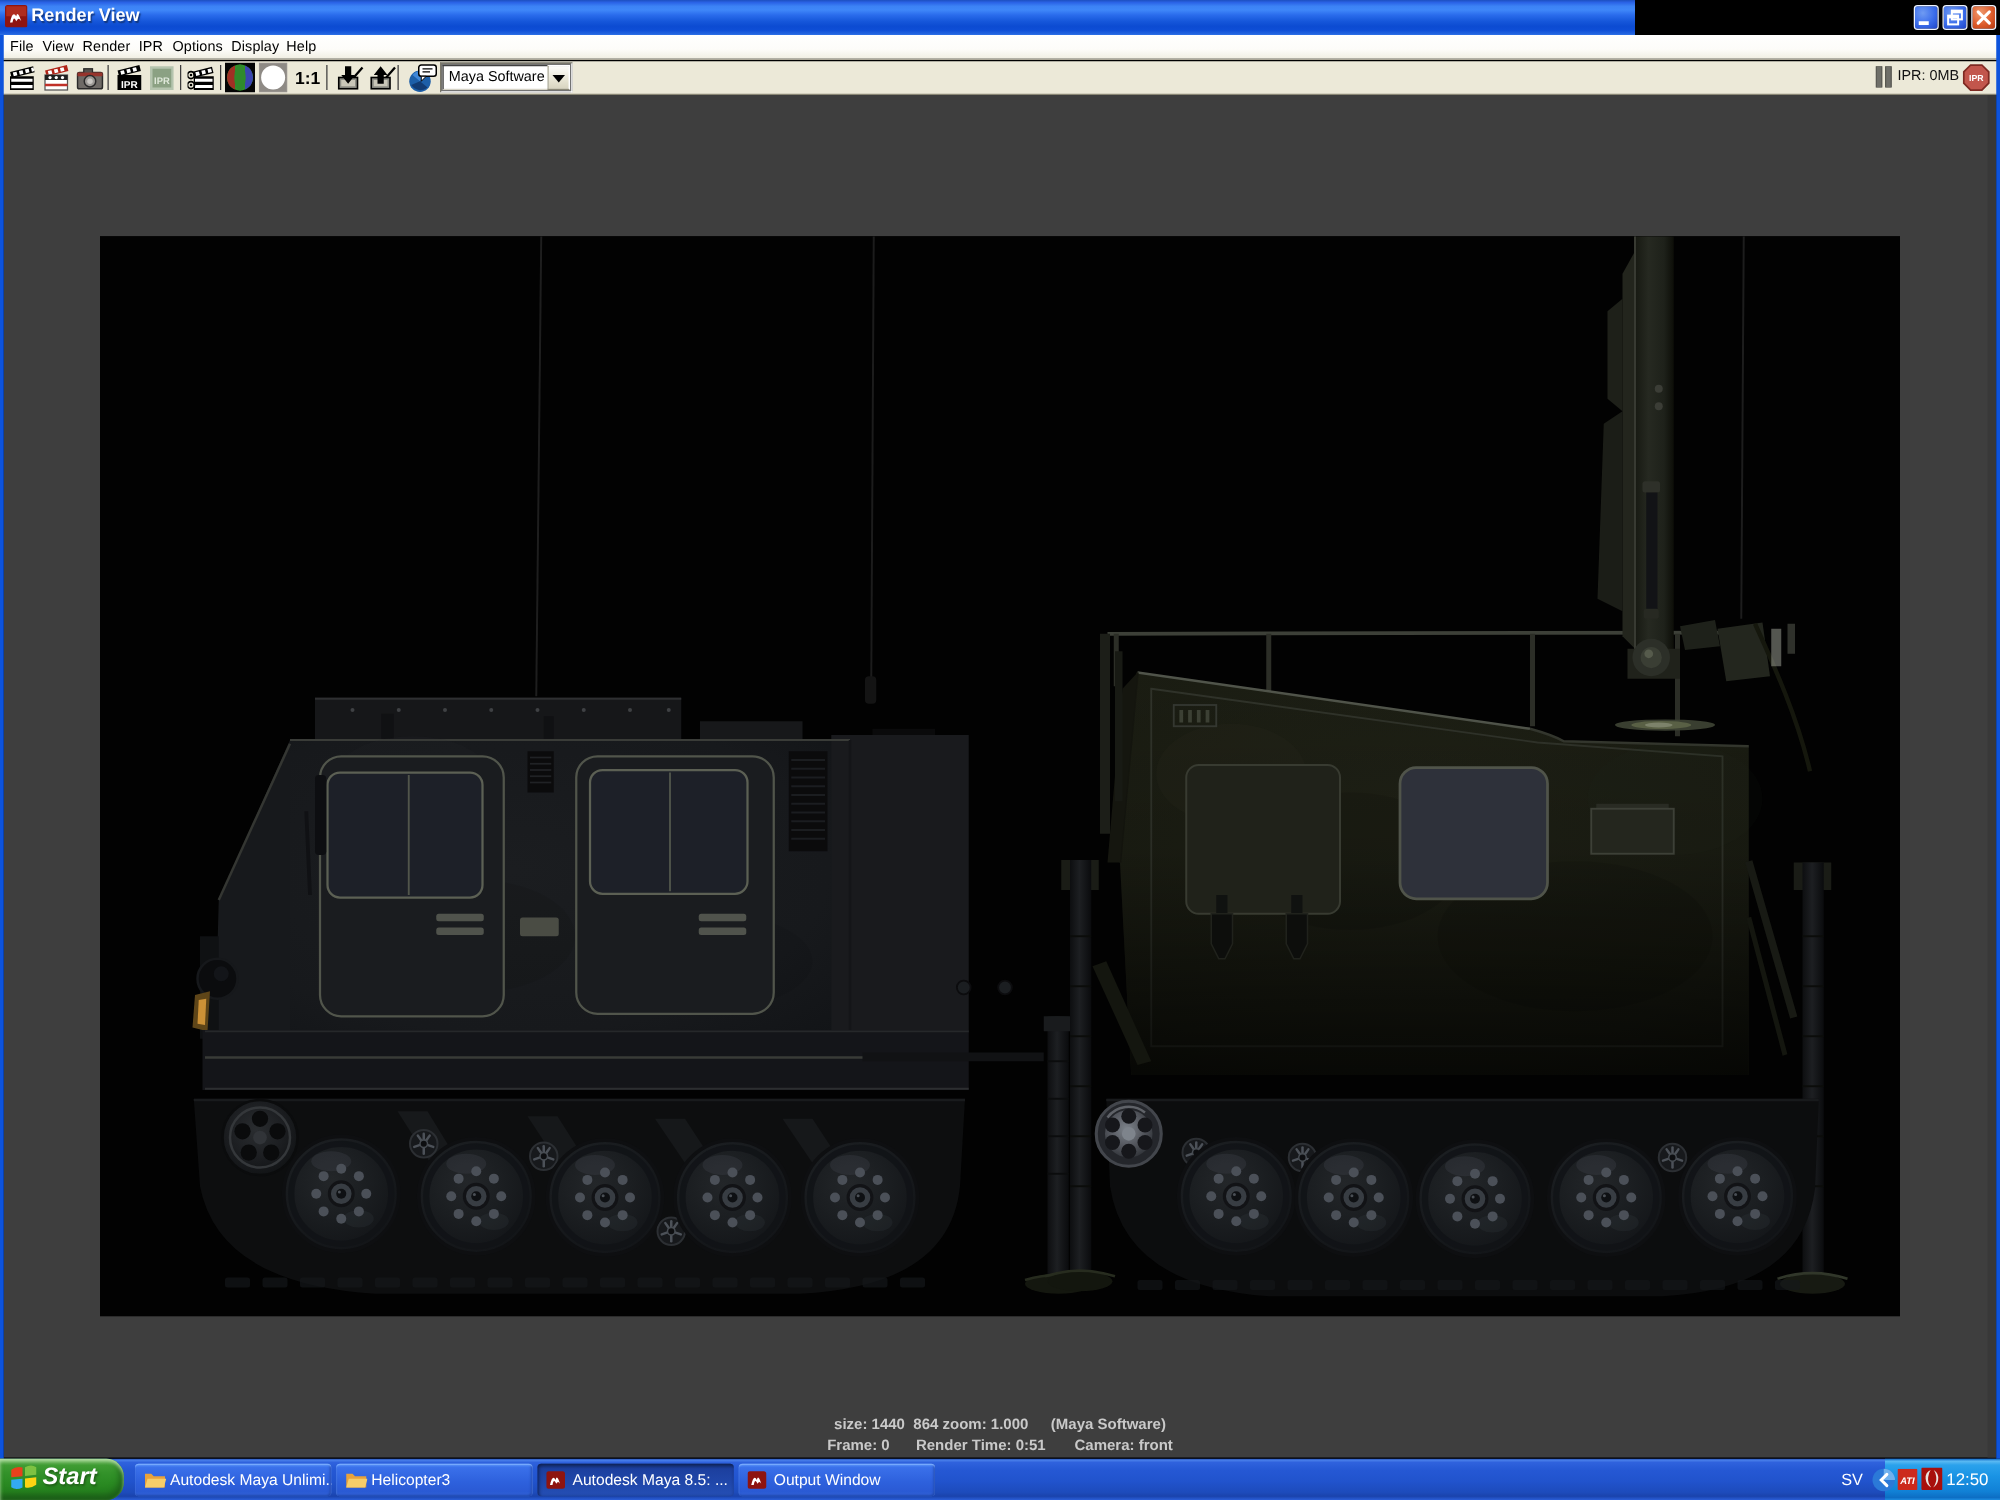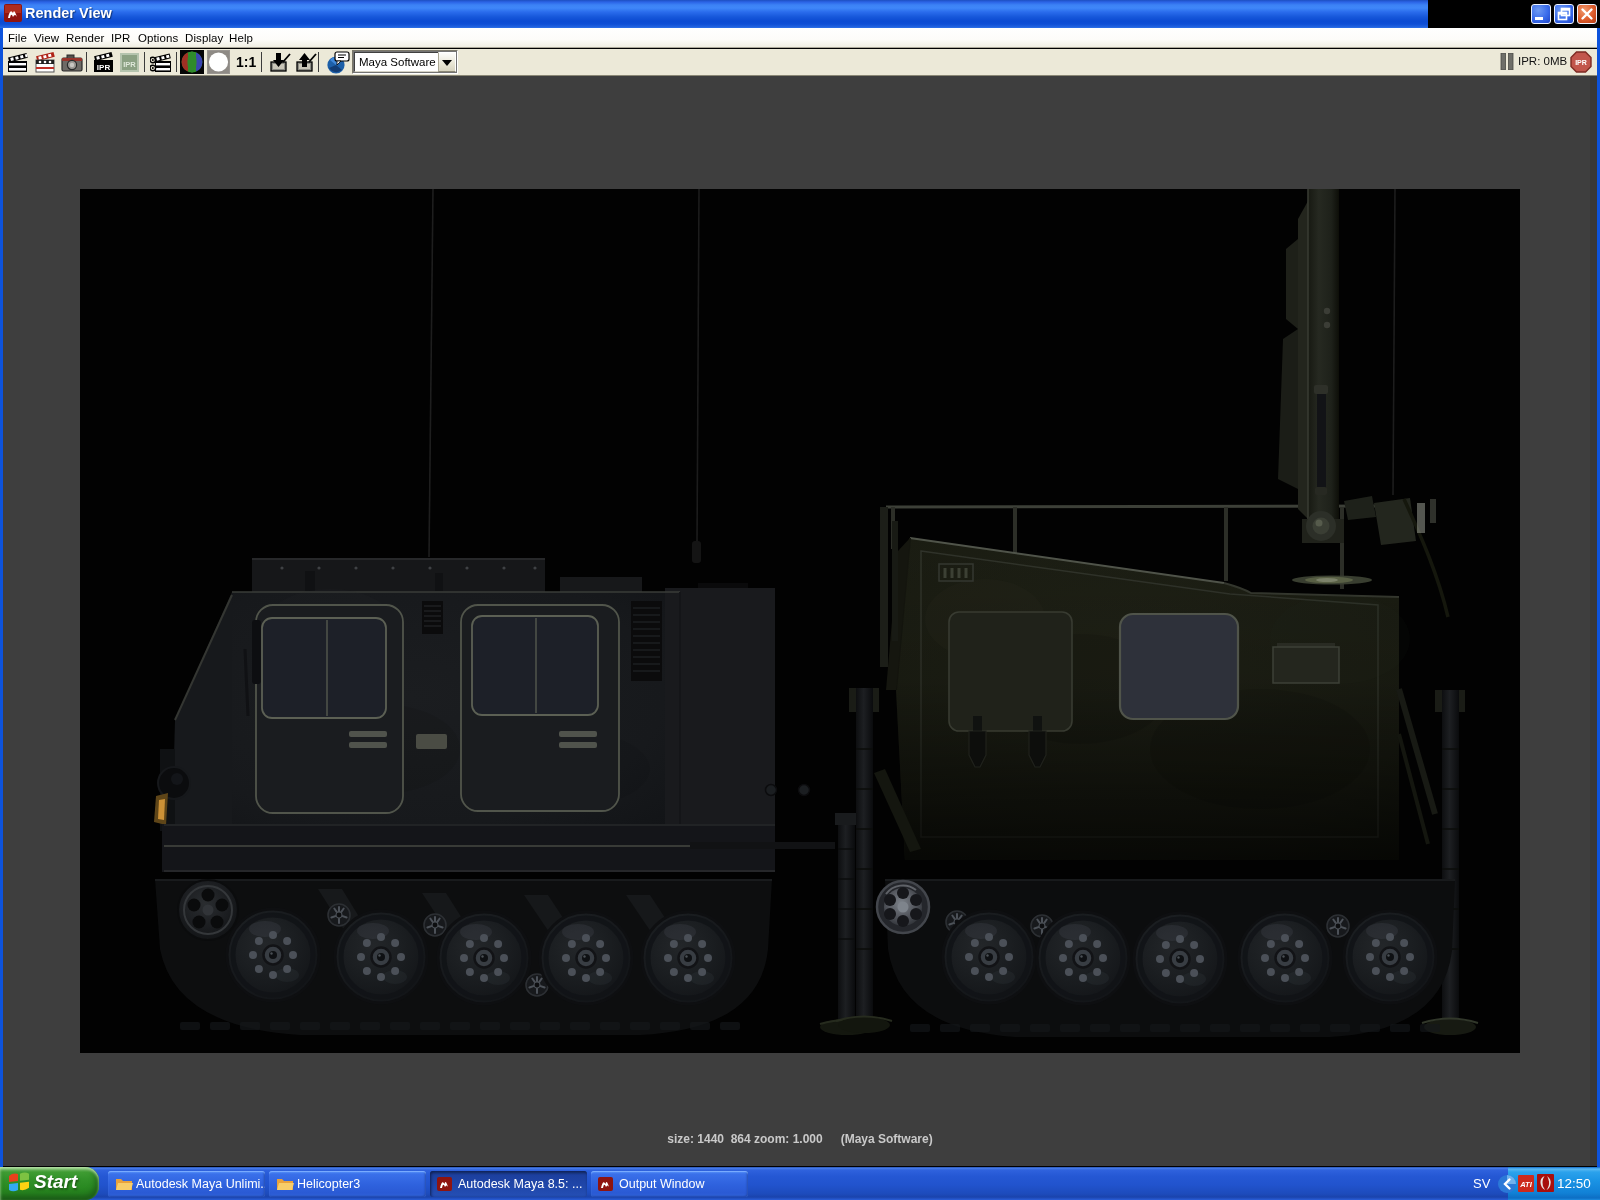--- a/index.html
+++ b/index.html
@@ -1,19 +1,19 @@
 <!DOCTYPE html>
 <html><head>
 <meta charset="utf-8">
 <style>
   html,body{margin:0;padding:0;width:1600px;height:1200px;overflow:hidden;background:#000;}
   *{box-sizing:border-box;font-family:"Liberation Sans", sans-serif;}
   #win{position:absolute;left:0;top:0;width:1600px;height:1167px;}
   
-  #title{position:absolute;left:0;top:0;width:1428px;height:28px;
+  #title{position:absolute;left:0;top:0;width:1308px;height:28px;
     background:linear-gradient(180deg,#1d4fc0 0px,#2a63e6 2px,#3c82f5 5px,#3f87f9 8px,#2a6cec 12px,#1657da 17px,#0c4bd2 21px,#0e4ed6 24px,#2263e0 27px,#2e72e8 28px);}
   #mayaicon{position:absolute;left:4px;top:4px;width:18px;height:18px;}
   #ttext{position:absolute;left:25px;top:5px;color:#fff;font-size:14.5px;font-weight:bold;
     text-shadow:1px 1px 1px #10367e;letter-spacing:0px;}
   .tbtn{position:absolute;top:4px;width:20px;height:20px;border-radius:3px;border:1px solid #eef4ff;}
   #btn-min{left:1531px;background:radial-gradient(circle at 35% 30%,#6f9bf2 0%,#3a6ceb 55%,#1e44c8 100%);}
   #btn-max{left:1554px;background:radial-gradient(circle at 35% 30%,#6f9bf2 0%,#3a6ceb 55%,#1e44c8 100%);}
   #btn-close{left:1577px;background:radial-gradient(circle at 35% 30%,#f09b70 0%,#dd5b2b 55%,#b53a10 100%);}
   
   #menubar{position:absolute;left:0px;top:28px;width:1600px;height:20px;letter-spacing:0.1px;
@@ -606,20 +606,21 @@
   <use href="#rw" x="909" y="768"></use>
   <use href="#rw" x="1003" y="769"></use>
   <use href="#rw" x="1100" y="770"></use>
   <use href="#rw" x="1205" y="769"></use>
   <use href="#rw" x="1310" y="768"></use>
 </g>
 </svg>
     </div>
     <div id="status">
       <div><span>size: 1440&nbsp;&nbsp;864 zoom: 1.000</span><span style="margin-left:18px">(Maya Software)</span></div>
+      <div><span>Frame: 0</span><span style="margin-left:21px">Render Time: 0:51</span><span style="margin-left:23px">Camera: front</span></div>
     </div>
   </div>
   <div style="position:absolute;left:1590px;top:76px;width:7px;height:1090px;background:#383838;"></div>
   <div id="bl"></div>
     <div id="br"></div>
 </div>
 <div id="taskbar">
   <div id="start">
     <svg width="22" height="22" style="position:absolute;left:8px;top:5px" viewBox="0 0 22 22">
       <g transform="skewY(-6)">

